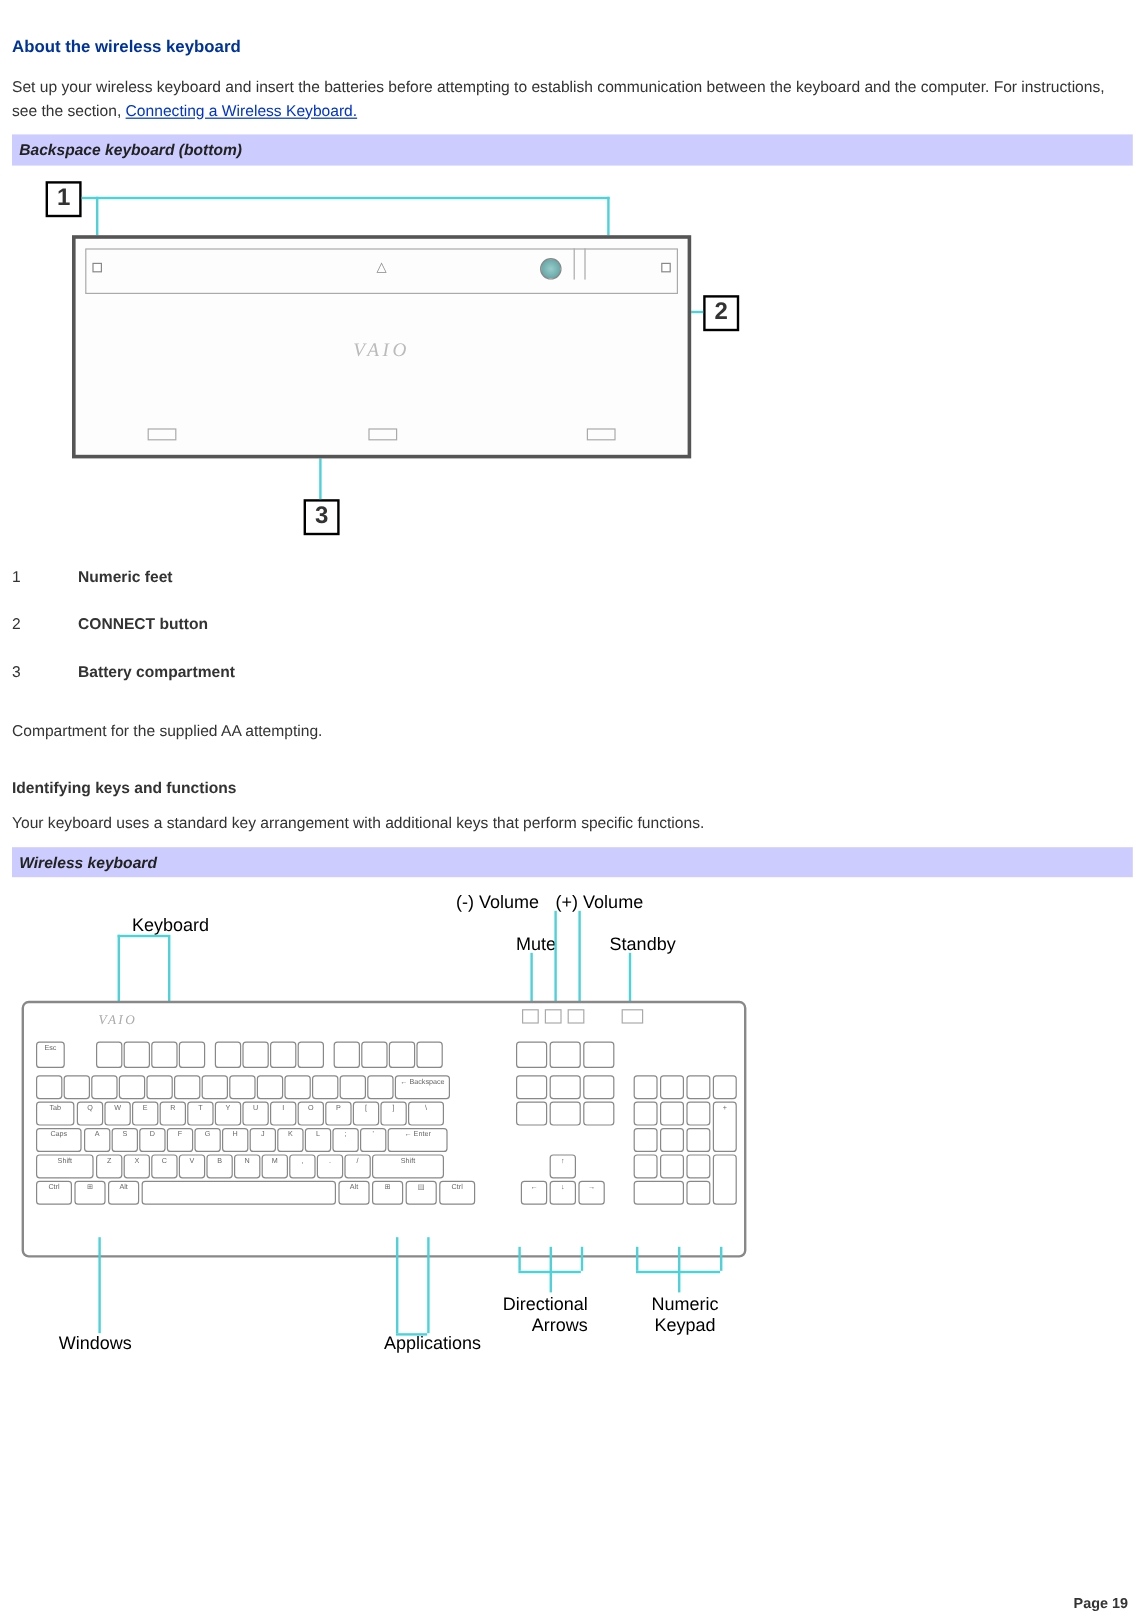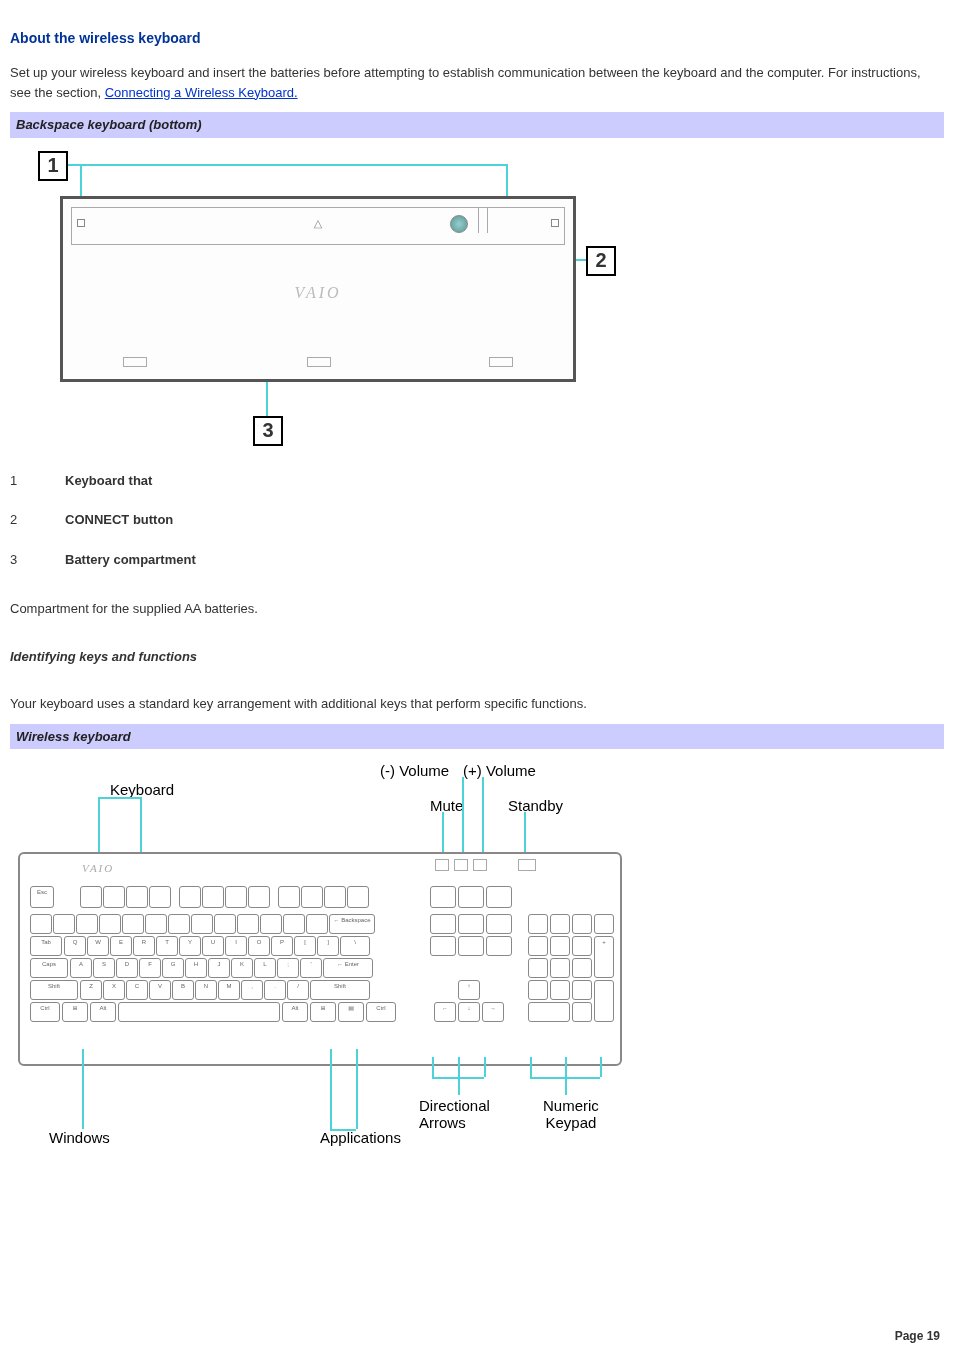--- a/index.html
+++ b/index.html
@@ -98,21 +98,21 @@
     background: #4dd2d9;
   }
   .leader.h { height: 2px; }
   .leader.v { width: 2px; }
 
   
   .def-row { display: flex; margin-top: 20px; margin-bottom: 6px; }
   .def-num { width: 55px; font-weight: normal; }
   .def-term { font-weight: bold; }
   .def-desc { margin: 30px 0 8px 0; }
-  .subhead { font-weight: bold; margin-top: 28px; margin-bottom: 28px; font-style: italic; }
+  .subhead { font-weight: bold; margin-top: 28px; margin-bottom: 10px; }
 
   
   .diagram2-wrap { width: 640px; height: 395px; position: relative; margin-top: 4px;}
   .lbl { position: absolute; font: 15px "Trebuchet MS", sans-serif; color: #000; white-space: nowrap; }
   .kb-top {
     position: absolute;
     left: 8px; top: 95px;
     width: 600px; height: 210px;
     border: 2px solid #888;
     border-radius: 6px;
@@ -182,35 +182,35 @@
     <div class="brand">VAIO</div>
     <div class="pad" style="left:60px;"></div>
     <div class="pad" style="left:244px;"></div>
     <div class="pad" style="right:60px;"></div>
   </div>
 </div>
 
 <div>
   <div class="def-row">
     <div class="def-num">1</div>
-    <div class="def-term">Keyboard that</div>
+    <div class="def-term">Numeric feet</div>
   </div>
 </div>
 <div>
   <div class="def-row">
     <div class="def-num">2</div>
     <div class="def-term">CONNECT button</div>
   </div>
 </div>
 <div>
   <div class="def-row">
     <div class="def-num">3</div>
     <div class="def-term">Battery compartment</div>
   </div>
-  <p class="def-desc">Compartment for the supplied AA batteries.</p>
+  <p class="def-desc">Compartment for the supplied AA attempting.</p>
 </div>
 
 <div class="subhead">Identifying keys and functions</div>
 <p>Your keyboard uses a standard key arrangement with additional keys that perform specific functions.</p>
 
 <div class="bar">Wireless keyboard</div>
 
 <div class="diagram2-wrap">
 
   <div class="lbl" style="left:100px; top:24px;">Keyboard</div>
@@ -335,21 +335,21 @@
       <div class="key" style="left: 262px; top: 148px; width: 24px; height: 18px;">Alt</div>
       <div class="key" style="left: 290px; top: 148px; width: 24px; height: 18px;">⊞</div>
       <div class="key" style="left: 318px; top: 148px; width: 24px; height: 18px;">▤</div>
       <div class="key" style="left: 346px; top: 148px; width: 28px; height: 18px;">Ctrl</div>
       <div class="key" style="left: 438px; top: 126px; width: 20px; height: 18px;">↑</div>
       <div class="key" style="left: 414px; top: 148px; width: 20px; height: 18px;">←</div>
       <div class="key" style="left: 438px; top: 148px; width: 20px; height: 18px;">↓</div>
       <div class="key" style="left: 462px; top: 148px; width: 20px; height: 18px;">→</div>
     </div>
 
-  <div class="lbl" style="left:409px; top:340px; text-align:left; white-space:pre;">Directional
+  <div class="lbl" style="left:409px; top:340px; text-align:right; white-space:pre;">Directional
 Arrows</div>
   <div class="lbl" style="left:533px; top:340px; text-align:center; white-space:pre;">Numeric
 Keypad</div>
   <div class="lbl" style="left:39px; top:372px;">Windows</div>
   <div class="lbl" style="left:310px; top:372px;">Applications</div>
 
   <div class="leader v" style="left:72px; top:292px; height:80px;"></div>
   <div class="leader v" style="left:320px; top:292px; height:80px;"></div>
   <div class="leader v" style="left:346px; top:292px; height:80px;"></div>
   <div class="leader h" style="left:320px; top:372px; width:26px;"></div>

